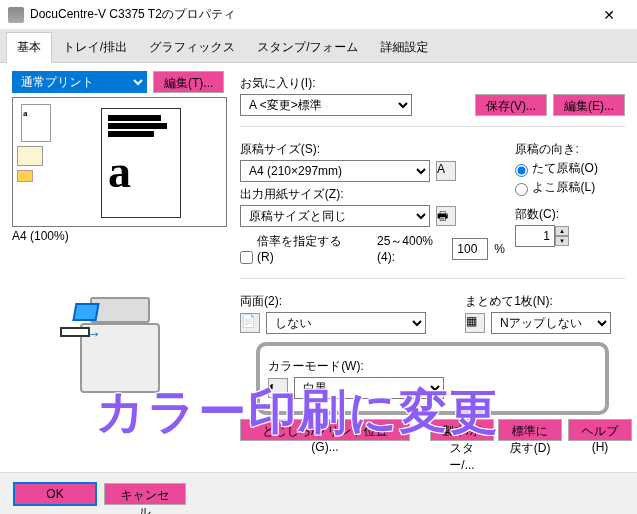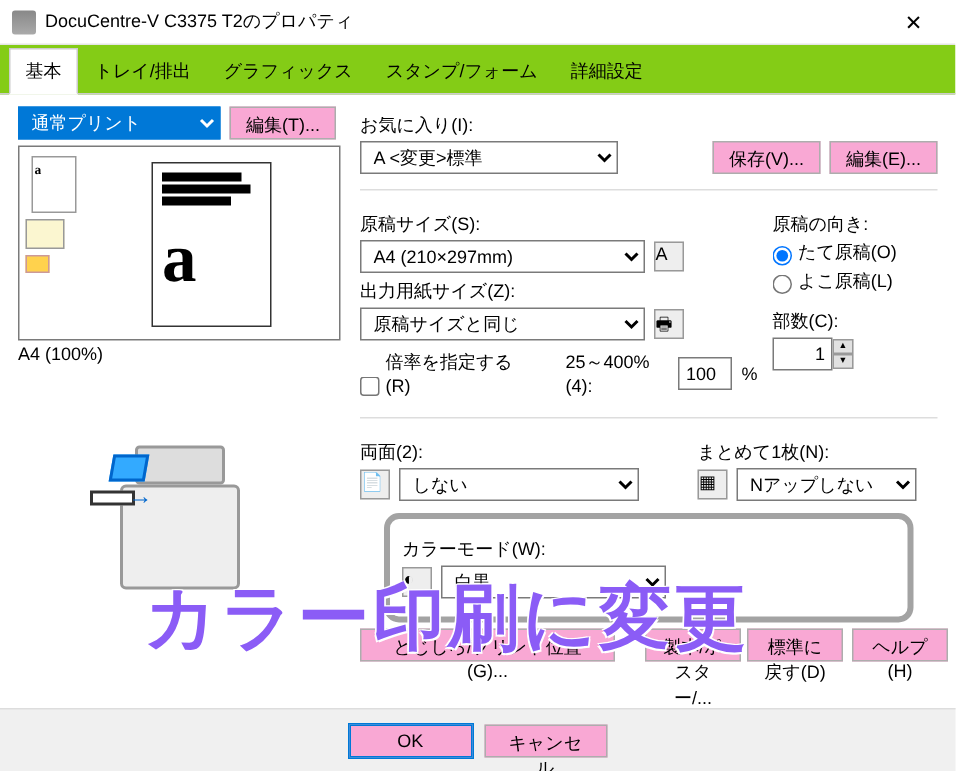--- a/index.html
+++ b/index.html
@@ -1,28 +1,28 @@
 <!DOCTYPE html>
 <html><head>
 <meta charset="utf-8">
 <style>
 *{box-sizing:border-box;margin:0;padding:0;font-family:"MS UI Gothic","Meiryo UI",sans-serif;font-size:12px}
 body{background:#fff;width:637px;height:514px;overflow:hidden}
 .titlebar{height:30px;background:#fff;display:flex;align-items:center;padding:0 8px;border-bottom:1px solid #e5e5e5}
 .titlebar .ico{width:16px;height:16px;margin-right:6px;background:linear-gradient(#888,#aaa);border-radius:2px;display:inline-block}
 .titlebar .title{flex:1;color:#000}
 .titlebar .close{width:40px;height:28px;text-align:center;line-height:28px;font-size:14px;color:#000}
-.tabs{display:flex;padding:2px 6px 0;border-bottom:1px solid #ccc;background:#84cc16}
+.tabs{display:flex;padding:2px 6px 0;border-bottom:1px solid #ccc;background:#e5e5e5}
 .tab{padding:6px 10px;border:1px solid transparent;border-bottom:none;color:#000;cursor:default}
 .tab.active{border-color:#ccc;background:#fff;border-bottom:1px solid #fff;margin-bottom:-1px}
 .body{padding:8px 12px}
 .row{display:flex;align-items:center;gap:6px;margin-bottom:4px}
 .lbl{color:#000;display:block;margin:4px 0 2px}
 select,input[type=text]{border:1px solid #7a7a7a;background:#fff;padding:2px 4px;height:22px}
-button{border:1px solid #adadad;background:#f9a8d4;padding:3px 10px;min-width:64px;height:22px}
+button{border:1px solid #adadad;background:#ec4899;padding:3px 10px;min-width:64px;height:22px}
 button.primary{border:1px solid #0078d7;outline:1px solid #0078d7}
 .left{width:215px;float:left}
 .right{margin-left:228px}
 .sel-blue{background:#0078d7;color:#fff;border:1px solid #0078d7;width:135px}
 .preview{width:215px;height:130px;border:1px solid #7a7a7a;background:#fff;position:relative;margin-top:4px}
 .page-thumb{position:absolute;left:8px;top:6px;width:30px;height:38px;border:1px solid #999;background:#fff}
 .page-thumb2{position:absolute;left:4px;top:48px;width:26px;height:20px;border:1px solid #999;background:#fbf6d0}
 .page-thumb3{position:absolute;left:4px;top:72px;width:16px;height:12px;background:#ffd24d;border:1px solid #c99}
 .page-big{position:absolute;left:88px;top:10px;width:80px;height:110px;border:1px solid #333;background:#fff;padding:6px}
 .page-big .bar{height:6px;background:#000;margin-bottom:2px;width:80%}
@@ -36,21 +36,21 @@
 .p-arrow{position:absolute;bottom:52px;left:26px;color:#06c;font-size:16px;font-weight:bold}
 .sep{border-top:1px solid #ddd;margin:10px 0}
 .ico16{display:inline-block;width:20px;height:20px;border:1px solid #999;background:#eee;vertical-align:middle}
 .radio{display:flex;align-items:flex-end;gap:4px;margin:2px 0}
 .spin{display:inline-flex;align-items:center}
 .spin input{width:40px;text-align:right}
 .spin .bt{display:flex;flex-direction:column}
 .spin .bt span{width:14px;height:10px;border:1px solid #999;background:#e1e1e1;font-size:7px;text-align:center;line-height:8px}
 .highlight{border:4px solid #a3a3a3;border-radius:10px;padding:8px;margin:4px 16px}
 .overlay-text{position:absolute;left:96px;top:380px;font-size:48px;font-weight:bold;color:#8b5cf6;text-shadow:1px 1px 0 #fff,-1px -1px 0 #fff,1px -1px 0 #fff,-1px 1px 0 #fff;letter-spacing:2px;pointer-events:none}
-.footer{position:absolute;bottom:0;left:0;right:0;height:42px;background:#f0f0f0;border-top:1px solid #ddd;display:flex;justify-content:center;align-items:center;gap:8px;padding:0 14px}
+.footer{position:absolute;bottom:0;left:0;right:0;height:42px;background:#f0f0f0;border-top:1px solid #ddd;display:flex;justify-content:flex-start;align-items:center;gap:8px;padding:0 14px}
 .cb{display:flex;align-items:flex-end;gap:4px}
 .col{display:flex;gap:10px}
 </style>
 </head>
 <body>
 
 <div class="titlebar">
   <span class="ico"></span>
   <span class="title">DocuCentre-V C3375 T2のプロパティ</span>
   <span class="close">✕</span>

